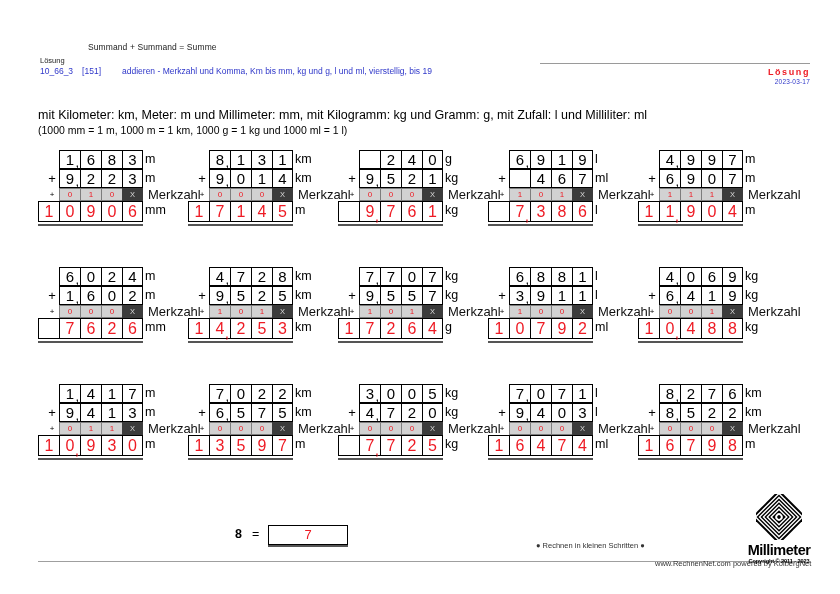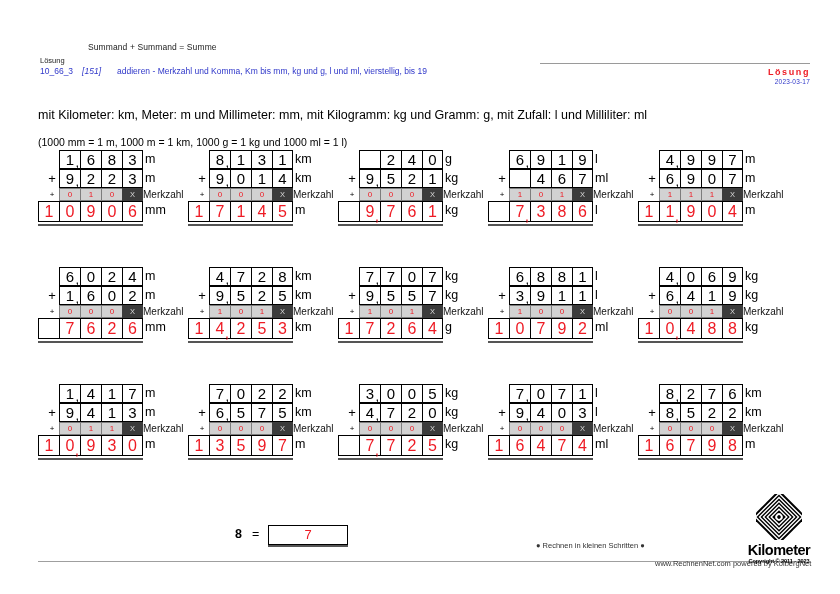--- a/index.html
+++ b/index.html
@@ -33,21 +33,21 @@
     color: #222;
   }
   .hdr-code {
     position: absolute;
     left: 40px; top: 66px;
     font-size: 8.5px;
     color: #2f37c9;
     white-space: nowrap;
   }
   .hdr-code .c1 { margin-right: 9px; }
-  .hdr-code .c2 { margin-right: 16px; font-style: italic; }
+  .hdr-code .c2 { margin-right: 21px; }
   .hdr-rule {
     position: absolute;
     left: 540px; top: 63px;
     width: 270px; height: 0;
     border-top: 1px solid #9a9a9a;
   }
   .hdr-loesung-big {
     position: absolute;
     right: 30px; top: 67px;
     font-size: 9px;
@@ -72,21 +72,21 @@
     letter-spacing: -.05px;
   }
   .sub1 {
     position: absolute;
     left: 38px; top: 108px;
     font-size: 12.5px;
     color: #000;
   }
   .sub2 {
     position: absolute;
-    left: 38px; top: 136px;
+    left: 38px; top: 124px;
     font-size: 10.5px;
     color: #000;
   }
 
   
   .grid {
     position: absolute;
     left: 38px; top: 150px;
     width: 772px;
   }
@@ -167,22 +167,23 @@
     color: #ee1b24;
   }
   .ccell:last-child { border-right-width: 1px; }
   .ccell.xmark {
     background: #3b3b3b;
     color: #d9d9d9;
     font-size: 7.5px;
     border-color: #3b3b3b;
   }
   .merk {
-    font-size: 10px;
+    font-size: 13px;
     line-height: 13px;
+    padding-left: 5px;
     color: #111;
     white-space: nowrap;
   }
 
   
   .line.result { height: 21px; }
   .rcell {
     width: 21px;
     height: 21px;
     box-sizing: border-box;
@@ -992,17 +993,17 @@
         <rect x="8" y="8" width="84" height="84" fill="#000"></rect>
         <path d="M14 14 H86 V86 H14 Z" fill="none" stroke="#fff" stroke-width="3"></path>
         <path d="M20 20 H80 V80 H20 Z" fill="none" stroke="#fff" stroke-width="3"></path>
         <path d="M26 26 H74 V74 H26 Z" fill="none" stroke="#fff" stroke-width="3"></path>
         <path d="M32 32 H68 V68 H32 Z" fill="none" stroke="#fff" stroke-width="3"></path>
         <path d="M38 38 H62 V62 H38 Z" fill="none" stroke="#fff" stroke-width="3"></path>
         <circle cx="50" cy="50" r="8" fill="#fff"></circle>
         <circle cx="50" cy="50" r="4" fill="#000"></circle>
       </g>
     </svg>
-    <div class="logo-name">Kilometer</div>
+    <div class="logo-name">Millimeter</div>
     <div class="logo-copy">Copyright © 2011 - 2023</div>
   </div>
 
 </div>
 
 </body></html>

